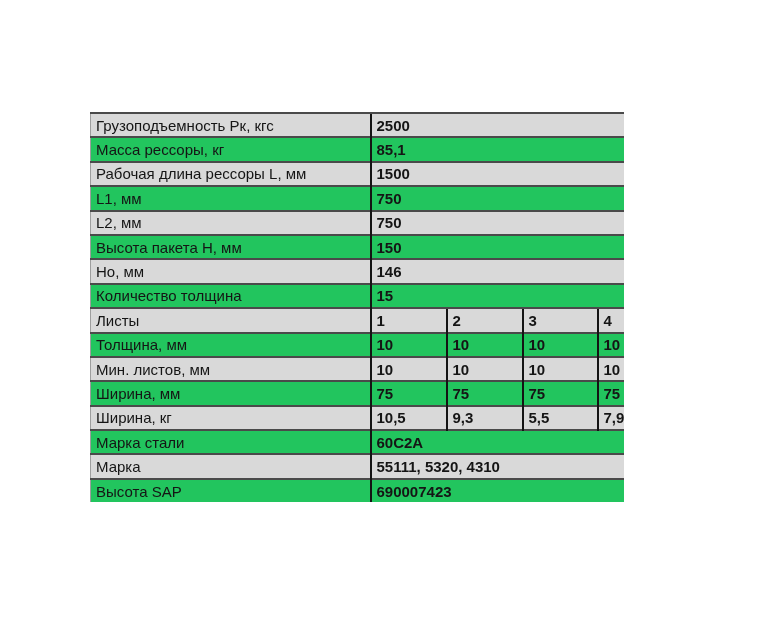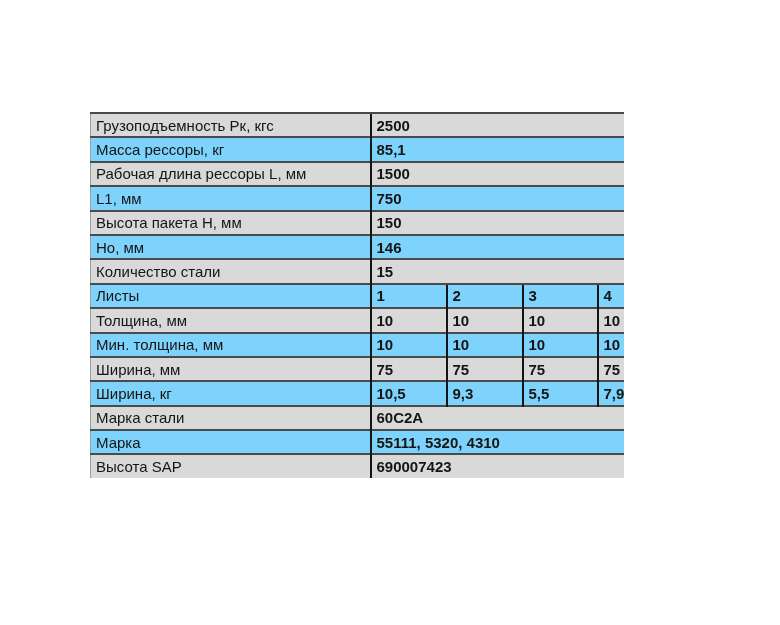--- a/index.html
+++ b/index.html
@@ -28,21 +28,21 @@
   td {
     height: 22.4px;
     font-size: 15px;
     line-height: 1;
     color: #151515;
     padding: 0 2px 0 5px;
     border-top: 2px solid #4a4a4a;
     overflow: hidden;
     white-space: nowrap;
     vertical-align: middle;
-    background: #7dd3fc;
+    background: #22c55e;
   }
   tr:nth-child(odd) td { background: #d9d9d9; }
   td.label-cell {
     border-left: 1px solid #9e9e9e;
     font-weight: normal;
   }
   td.value-cell, td.sub-cell {
     font-weight: bold;
     border-left: 2px solid #141414;
   }
@@ -74,47 +74,51 @@
       </tr>
       <tr>
         <td class="label-cell">Рабочая длина рессоры L, мм</td>
         <td class="value-cell" colspan="4">1500</td>
       </tr>
       <tr>
         <td class="label-cell">L1, мм</td>
         <td class="value-cell" colspan="4">750</td>
       </tr>
       <tr>
+        <td class="label-cell">L2, мм</td>
+        <td class="value-cell" colspan="4">750</td>
+      </tr>
+      <tr>
         <td class="label-cell">Высота пакета Н, мм</td>
         <td class="value-cell" colspan="4">150</td>
       </tr>
       <tr>
         <td class="label-cell">Но, мм</td>
         <td class="value-cell" colspan="4">146</td>
       </tr>
       <tr>
-        <td class="label-cell">Количество стали</td>
+        <td class="label-cell">Количество толщина</td>
         <td class="value-cell" colspan="4">15</td>
       </tr>
       <tr>
         <td class="label-cell">Листы</td>
         <td class="sub-cell">1</td>
         <td class="sub-cell">2</td>
         <td class="sub-cell">3</td>
         <td class="sub-cell">4</td>
       </tr>
       <tr>
         <td class="label-cell">Толщина, мм</td>
         <td class="sub-cell">10</td>
         <td class="sub-cell">10</td>
         <td class="sub-cell">10</td>
         <td class="sub-cell">10</td>
       </tr>
       <tr>
-        <td class="label-cell">Мин. толщина, мм</td>
+        <td class="label-cell">Мин. листов, мм</td>
         <td class="sub-cell">10</td>
         <td class="sub-cell">10</td>
         <td class="sub-cell">10</td>
         <td class="sub-cell">10</td>
       </tr>
       <tr>
         <td class="label-cell">Ширина, мм</td>
         <td class="sub-cell">75</td>
         <td class="sub-cell">75</td>
         <td class="sub-cell">75</td>

